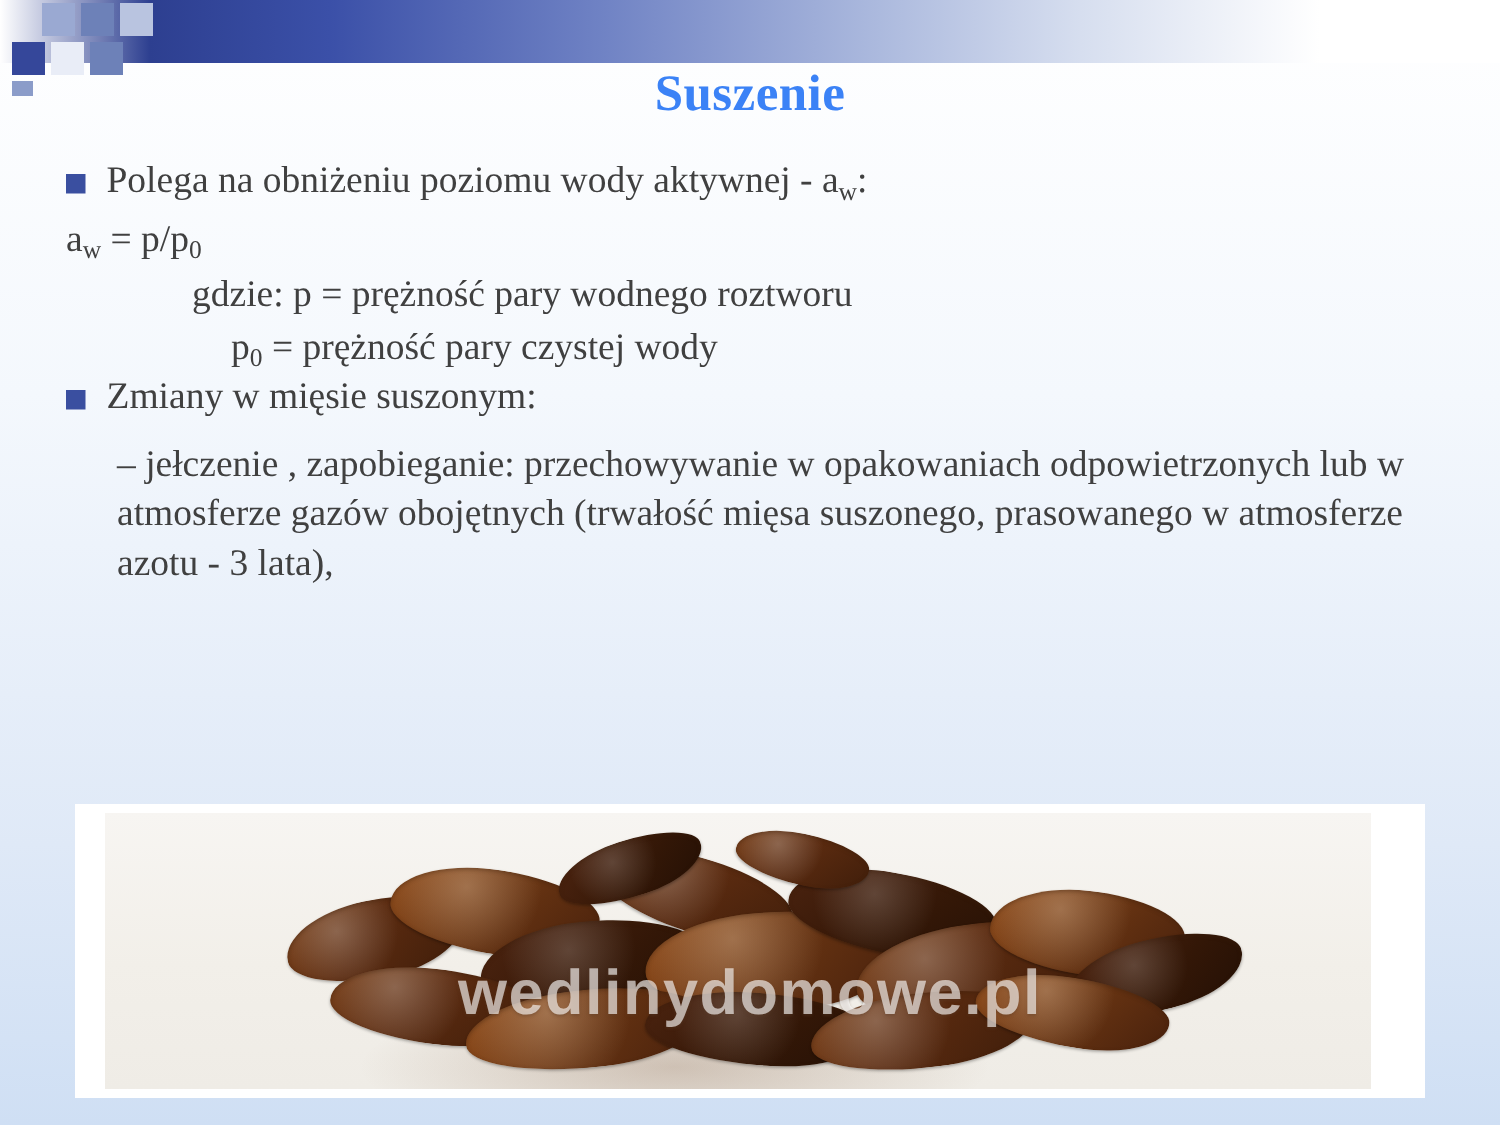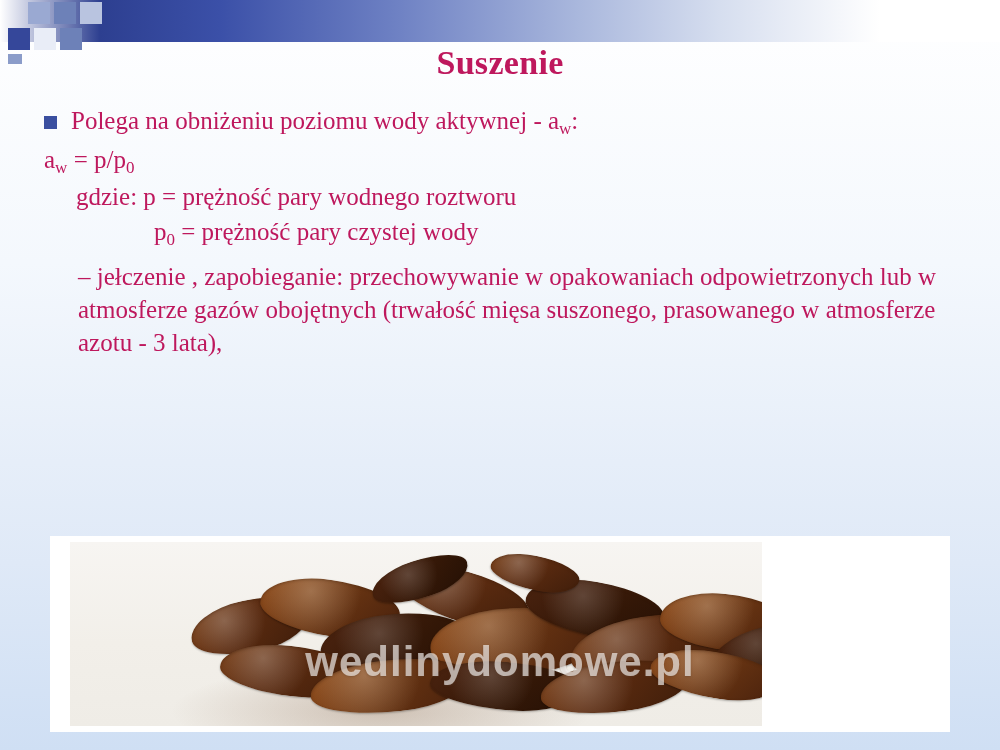--- a/index.html
+++ b/index.html
@@ -53,31 +53,31 @@
 
   
   .slide-title {
     position: absolute;
     top: 44px;
     left: 0;
     width: 1000px;
     text-align: center;
     font-size: 34px;
     font-weight: bold;
-    color: #be185d;
+    color: #3b82f6;
     letter-spacing: 0.3px;
   }
 
   
   .content {
     position: absolute;
     top: 104px;
     left: 44px;
     width: 920px;
-    color: #be185d;
+    color: #404040;
     font-size: 25px;
     line-height: 1.32;
   }
 
   .bullet-row {
     display: flex;
     align-items: flex-start;
     margin-bottom: 2px;
   }
   .bullet-marker {
@@ -90,21 +90,21 @@
   }
   .bullet-text {
     flex: 1 1 auto;
   }
 
   .centered-line {
     text-align: left;
     margin: 6px 0 4px 0;
   }
   .indent-1 {
-    margin-left: 32px;
+    margin-left: 84px;
     margin-bottom: 2px;
   }
   .indent-2 {
     margin-left: 110px;
   }
   .para {
     margin-left: 34px;
     margin-top: 12px;
     text-indent: 0;
   }
@@ -124,21 +124,21 @@
     top: 536px;
     width: 900px;
     height: 196px;
     background: #ffffff;
     overflow: hidden;
   }
   .photo {
     position: absolute;
     left: 20px;
     top: 6px;
-    width: 692px;
+    width: 844px;
     height: 184px;
     background:
       radial-gradient(ellipse 300px 70px at 45% 92%, rgba(120,80,50,0.28) 0%, rgba(255,255,255,0) 70%),
       linear-gradient(to bottom, #f7f5f2 0%, #f2efe9 55%, #efece6 100%);
     overflow: hidden;
   }
   .chip {
     position: absolute;
     border-radius: 48% 52% 45% 55% / 55% 45% 55% 45%;
     background:
@@ -190,20 +190,24 @@
     <span class="bullet-marker"></span>
     <span class="bullet-text"><span>Polega na obniżeniu poziomu wody aktywnej - a</span><sub>w</sub><span>:</span></span>
   </div>
 
   <div class="centered-line"><span>a</span><sub>w</sub><span> = p/p</span><sub>0</sub></div>
 
   <div class="indent-1">gdzie: p = prężność pary wodnego roztworu</div>
 
   <div class="indent-2"><span>p</span><sub>0</sub><span> = prężność pary czystej wody</span></div>
 
+  <div class="bullet-row">
+    <span class="bullet-marker"></span>
+    <span class="bullet-text">Zmiany w  mięsie suszonym:</span>
+  </div>
 
   <div class="para">– jełczenie , zapobieganie: przechowywanie w opakowaniach odpowietrzonych lub w  atmosferze gazów obojętnych (trwałość mięsa suszonego, prasowanego w atmosferze azotu - 3 lata),</div>
 </div>
 
 <div class="photo-frame">
   <div class="photo">
     <span class="chip" style="left:120px; top:58px;  width:120px; height:52px; transform:rotate(-12deg);"></span>
     <span class="chip l" style="left:190px; top:38px;  width:140px; height:56px; transform:rotate(8deg);"></span>
     <span class="chip d" style="left:250px; top:72px;  width:150px; height:60px; transform:rotate(-5deg);"></span>
     <span class="chip" style="left:330px; top:30px;  width:130px; height:50px; transform:rotate(16deg);"></span>

